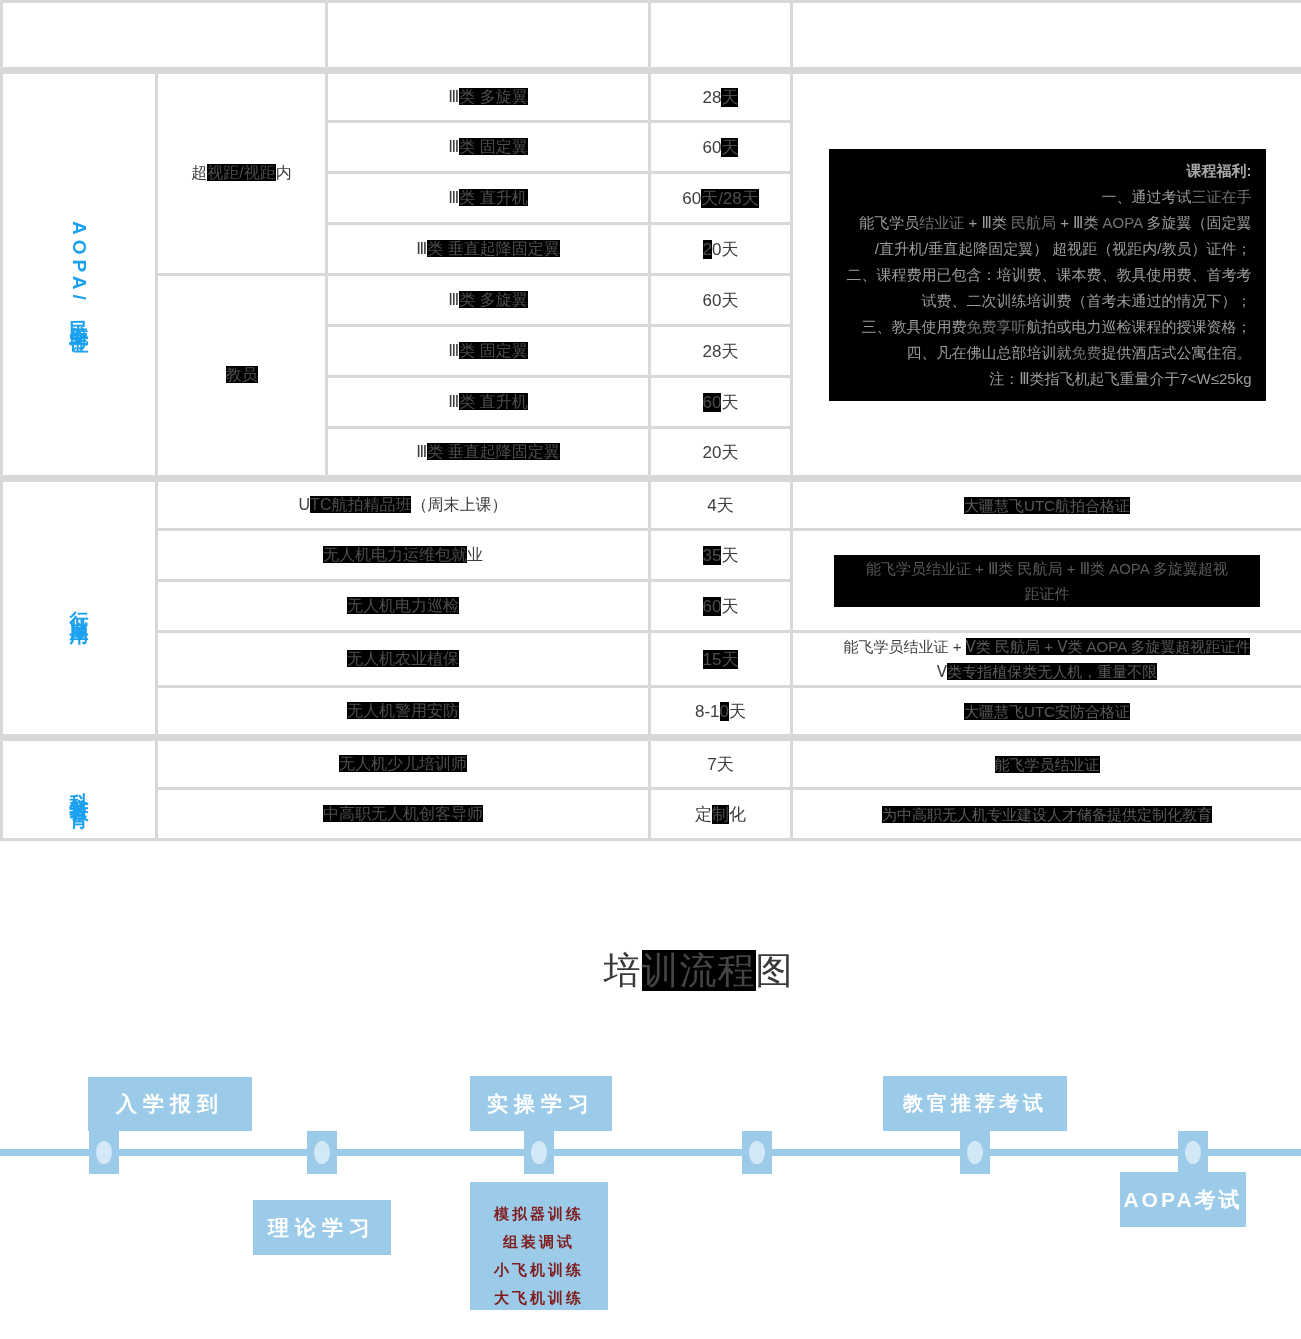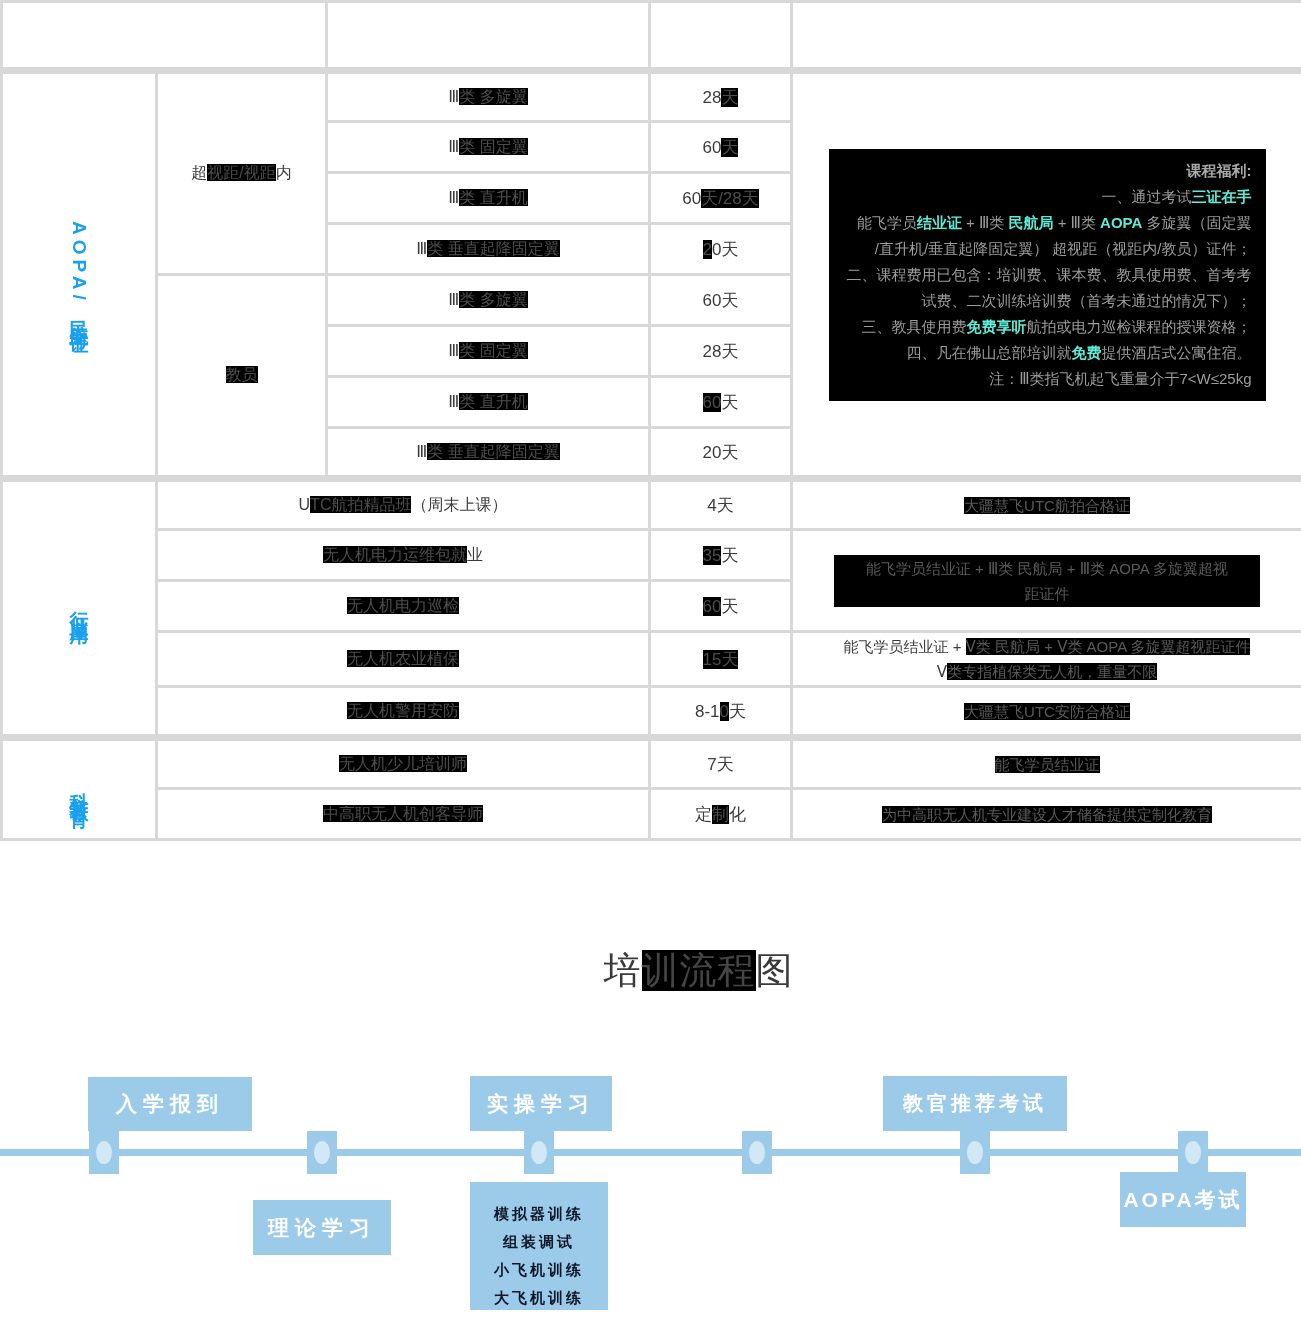--- a/index.html
+++ b/index.html
@@ -27,21 +27,21 @@
   td.desc .hl{color:#5a5a5a;}
 
   
   td.desc .blackblock{width:402px;margin:0 auto;background:#000;padding:1px 12px;}
   td.desc .blackblock .hl{background:transparent;}
 
   
   .benefits{width:409px;margin:0 auto;background:#000;color:#9c9c9c;text-align:right;
         padding:9px 14px;font-size:15px;line-height:26px;}
   .benefits .line:first-child{font-weight:bold;color:#a8a8a8;}
-  .blue{color:#5eead4;font-weight:bold;}
+  .blue{color:#737373;font-weight:normal;}
 
   
   .flow-title{position:absolute;top:946px;left:0;width:100%;text-align:center;
         font-size:37px;color:#3a3a3a;letter-spacing:1px;margin-left:48px;}
   .flow-title .hl{background:#000;color:#454545;}
 
   .tl-line{position:absolute;left:0;top:1149px;width:1301px;height:7px;background:#9ccbe9;}
   .node{position:absolute;top:1131px;width:30px;height:43px;background:#9ccbe9;}
   .node .dot{display:block;width:16px;height:23px;border-radius:50%;background:#d2e8f6;margin:10px auto 0;}
   .n0{left:89px;}.n1{left:307px;}.n2{left:524px;}.n3{left:742px;}.n4{left:960px;}.n5{left:1178px;}
@@ -50,21 +50,21 @@
         letter-spacing:6px;display:flex;align-items:center;justify-content:center;}
   .s0{left:42px;top:1077px;width:164px;height:54px;margin-left:46px;}
   .s1{left:253px;top:1200px;width:138px;height:55px;}
   .s2{left:470px;top:1076px;width:142px;height:55px;}
   .s3{left:688px;top:1172px;width:138px;height:55px;}
   .s4{left:883px;top:1076px;width:184px;height:55px;font-size:20px;letter-spacing:4px;}
   .s5{left:1120px;top:1172px;width:126px;height:55px;letter-spacing:3px;}
 
   .practice{position:absolute;left:470px;top:1182px;width:138px;height:128px;background:#9ccbe9;
         box-sizing:border-box;padding-top:18px;text-align:center;}
-  .practice .item{color:#0f172a;font-weight:bold;font-size:15px;letter-spacing:3px;line-height:28px;}
+  .practice .item{color:#7f1d1d;font-weight:bold;font-size:15px;letter-spacing:3px;line-height:28px;}
 </style>
 </head>
 <body>
 
 <div class="page">
 
   <table class="course">
     <colgroup>
       <col style="width:155px">
         <col style="width:170px">

